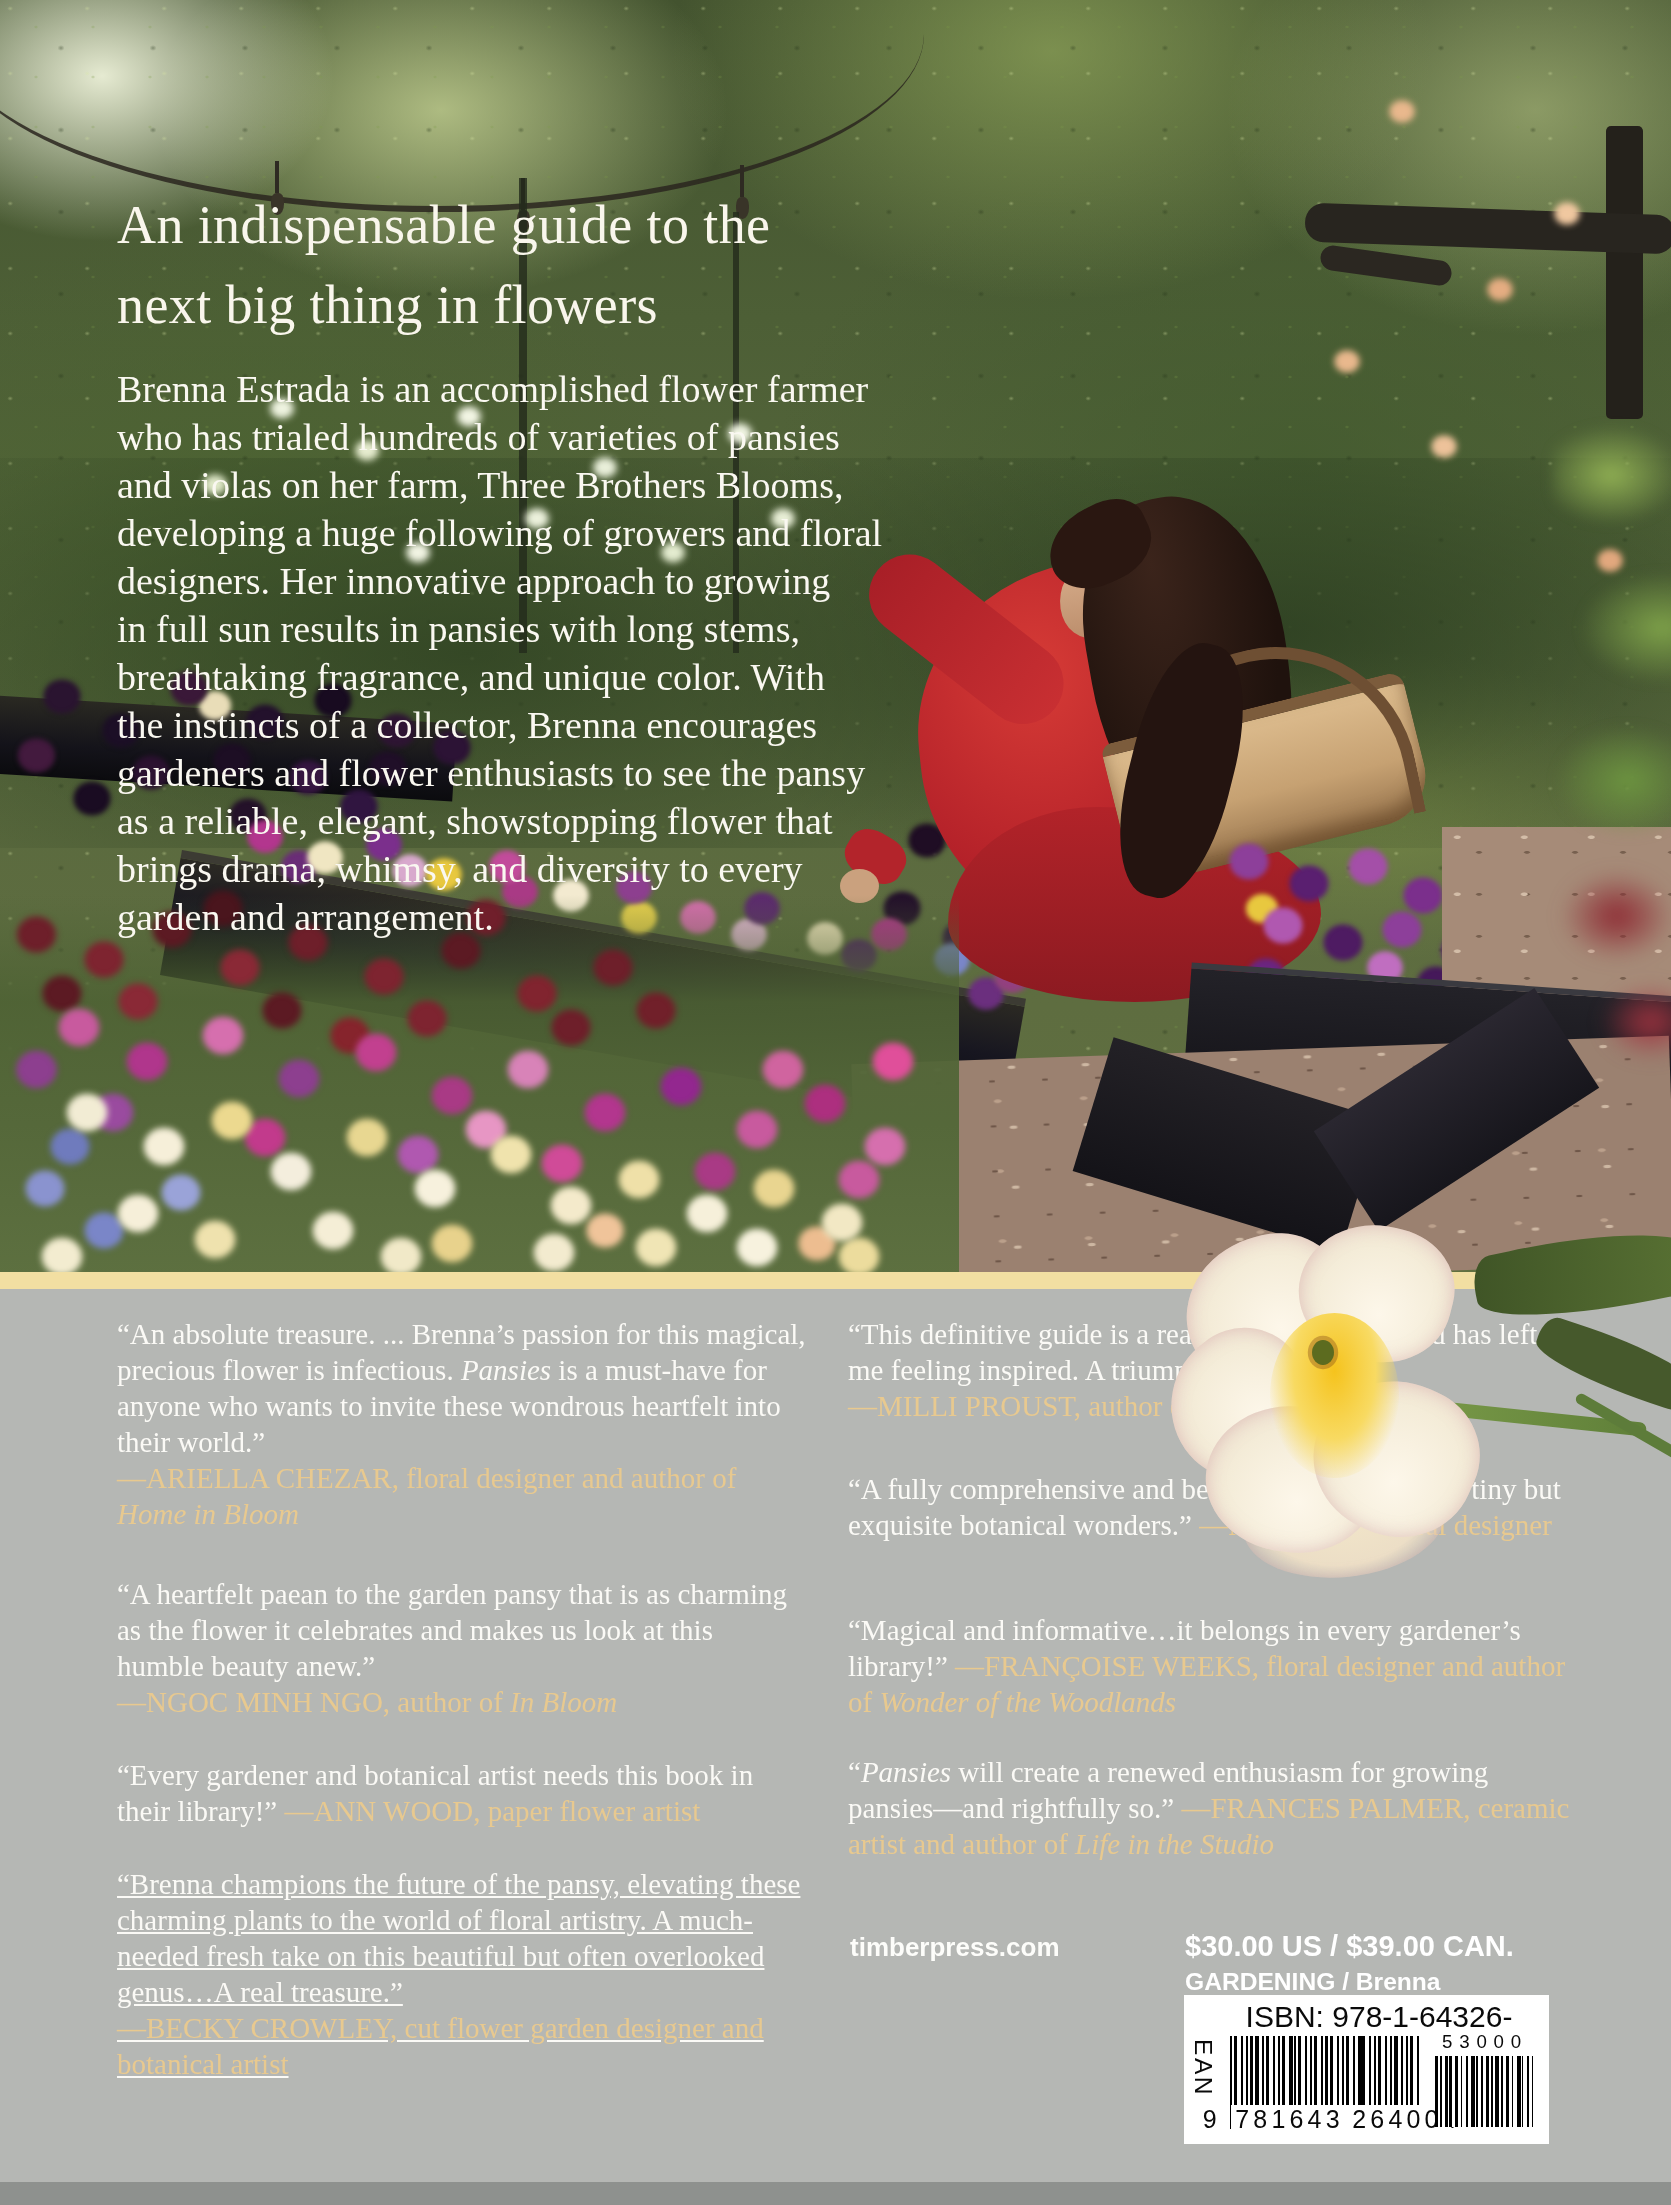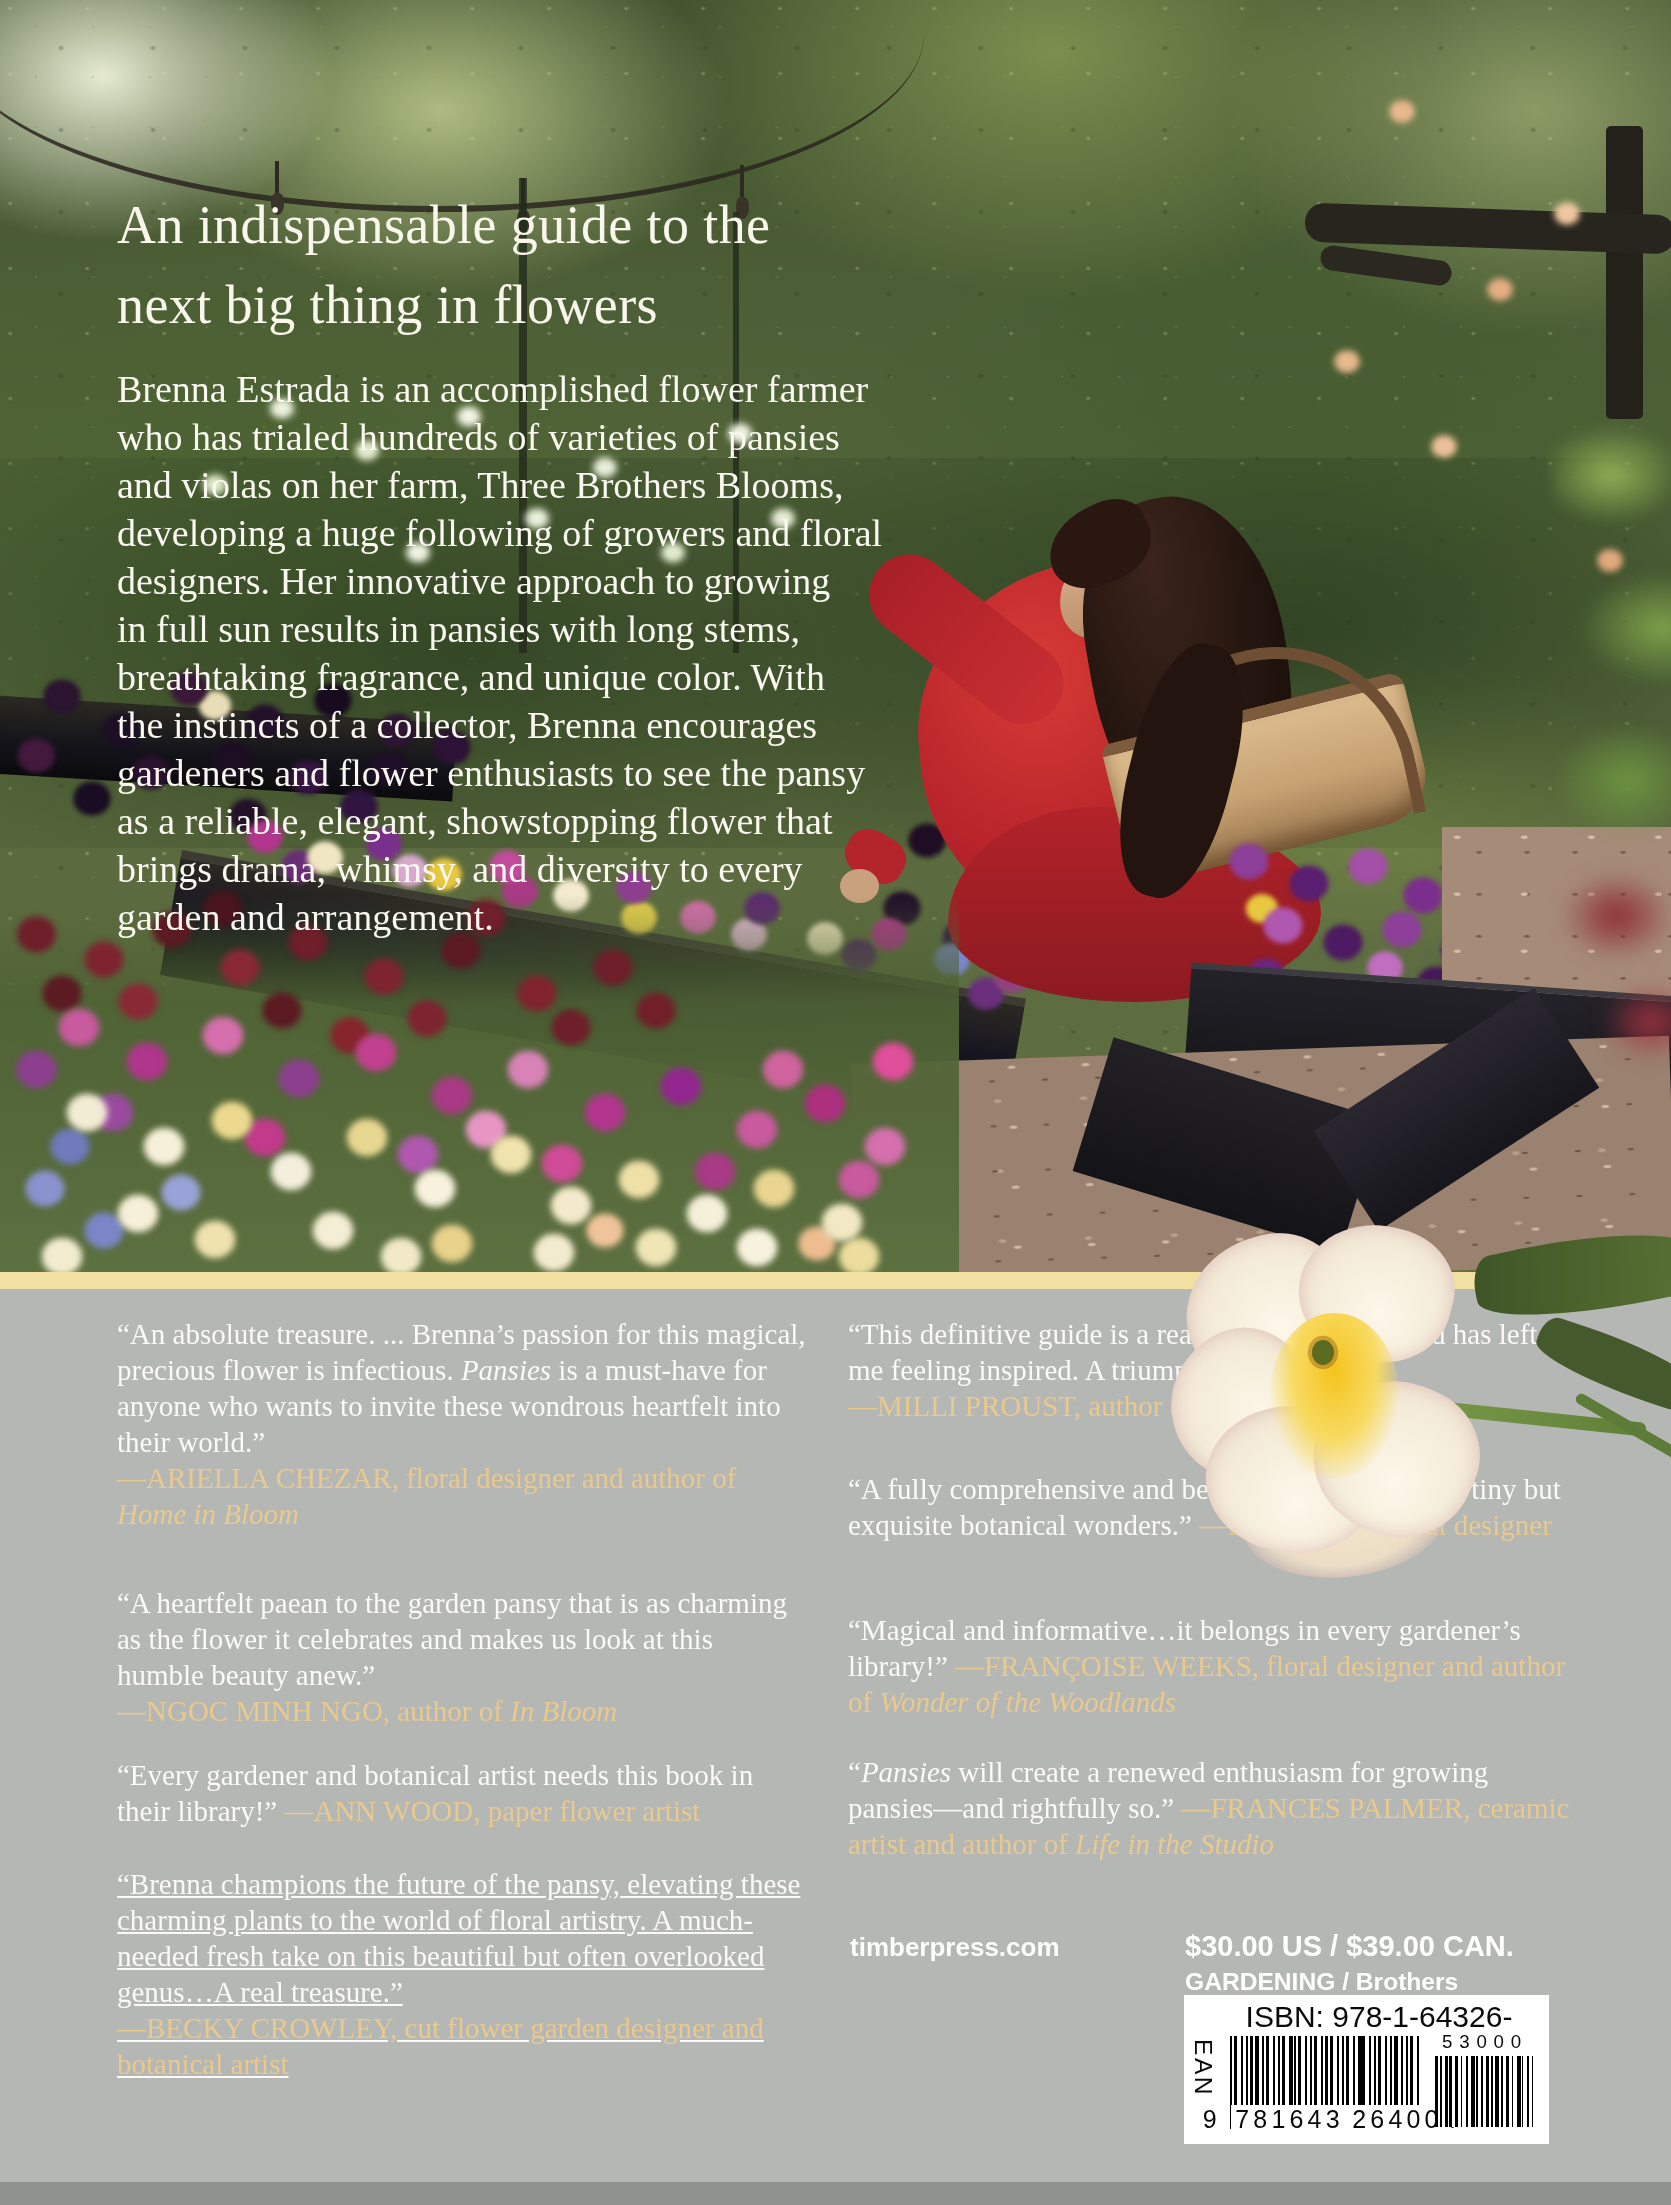--- a/index.html
+++ b/index.html
@@ -100,21 +100,21 @@
   .band{position:absolute;left:0;top:1272px;width:1672px;height:17px;background:#f2dfa2;z-index:2;}
   .panel{position:absolute;left:0;top:1289px;width:1672px;height:916px;background:#b5b7b4;z-index:1;}
 
   .quote{position:absolute;margin:0;font-size:29px;line-height:36px;color:#fbfaf6;z-index:3;}
   .quote .attr{color:#e8c98f;}
   .attr-title{color:#e8c98f;font-style:italic;}
   .quote em{font-style:italic;}
   .nl{display:block;}
   .col-l{left:117px;width:689px;}
   .col-r{left:848px;width:725px;}
-  .q-l1{top:1316px;} .q-l2{top:1576px;margin-top:9px;} .q-l3{top:1757px;} .q-l4{top:1866px;text-decoration:underline;}
+  .q-l1{top:1316px;} .q-l2{top:1576px;} .q-l3{top:1757px;} .q-l4{top:1866px;text-decoration:underline;}
   .q-r1{top:1316px;} .q-r2{top:1471px;} .q-r3{top:1612px;} .q-r4{top:1754px;}
 
   .sans{font-family:"Liberation Sans","DejaVu Sans",sans-serif;}
   .credits{position:absolute;left:850px;top:1932px;width:356px;color:#fdfdfa;z-index:3;}
   .website{font-size:26px;font-weight:700;margin:0 0 12px 0;}
   .credit-lines{font-size:23px;line-height:29px;font-weight:700;white-space:pre-line;margin:0;}
   .sales{position:absolute;left:1185px;top:1930px;width:475px;color:#ffffff;z-index:3;}
   .price{font-size:29px;font-weight:700;margin:0;}
   .category{font-size:24.6px;font-weight:700;margin:5.1px 0 0 0;}
 
@@ -300,21 +300,21 @@
   <div class="quote col-r q-r4"><span>“</span><em>Pansies</em><span> will create a renewed enthusiasm for growing pansies—and rightfully so.” </span><span class="attr">—FRANCES PALMER, ceramic artist and author of </span><em class="attr-title">Life in the Studio</em></div>
 
   <div class="quote col-r q-r3"><span>“Magical and informative…it belongs in every gardener’s library!” </span><span class="attr">—FRANÇOISE WEEKS, floral designer and author of </span><em class="attr-title">Wonder of the Woodlands</em></div>
 
   <div class="credits sans">
     <p class="website">timberpress.com</p>
   </div>
 
   <div class="sales sans">
     <p class="price">$30.00 US / $39.00 CAN.</p>
-    <p class="category">GARDENING / Brothers</p>
+    <p class="category">GARDENING / Brenna</p>
   </div>
 
   <div class="isbn-box sans">
     <div class="isbn-text">ISBN: 978-1-64326-400-4</div>
     <div class="ean">EAN</div>
     <div class="bars"></div>
     <div class="digits"><span class="lead">9</span><span class="grp">781643</span><span class="grp">264004</span></div>
     <div class="supp-digits">53000</div>
     <div class="supp-bars"></div>
   </div>

